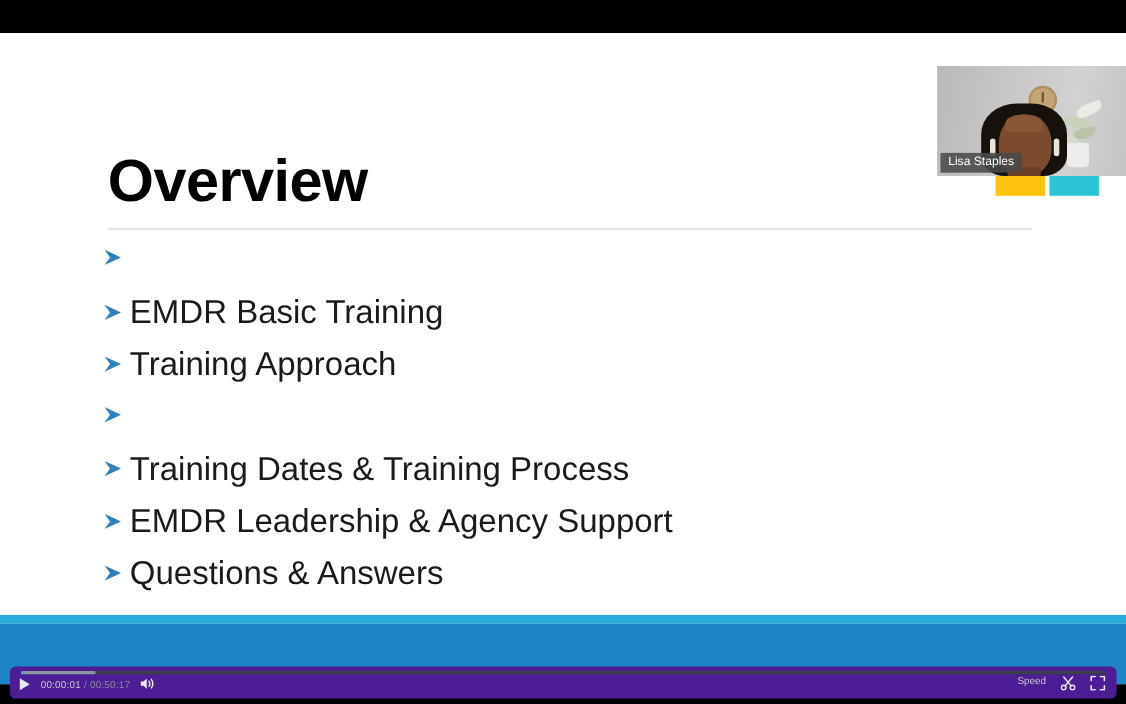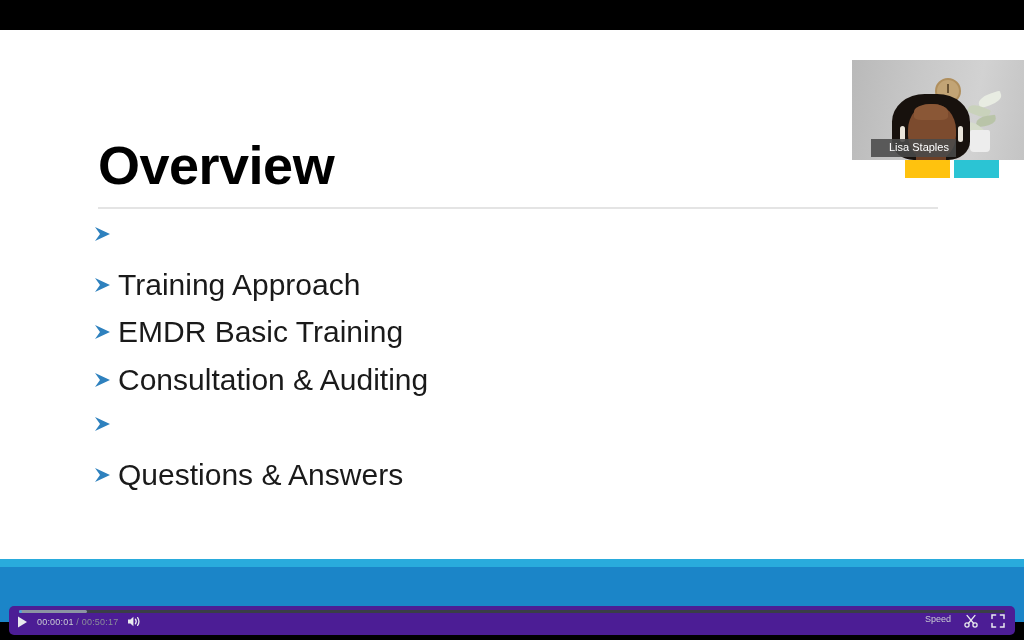--- a/index.html
+++ b/index.html
@@ -203,23 +203,23 @@
     width: 5px;
     height: 16px;
     background: #e9e4da;
     border-radius: 3px;
   }
   .earring.left  { left: 48px; top: 66px; }
   .earring.right { left: 106px; top: 66px; }
 
   #webcam-name {
     position: absolute;
-    left: 19px;
+    left: 3px;
     bottom: 3px;
-    padding: 2px 7px 3px 18px;
+    padding: 2px 7px 3px 7px;
     background: rgba(74,74,74,0.88);
     color: #ffffff;
     font-size: 11px;
     line-height: 13px;
     white-space: nowrap;
   }
 
   
   #accent-yellow {
     position: absolute;
@@ -330,48 +330,56 @@
           </svg>
         </span>
       </div>
 
       <div class="bullet-row">
         <span class="bullet-marker">
           <svg width="22" height="22" viewBox="0 0 22 22" aria-hidden="true">
             <path d="M3 4 L18 11 L3 18 L8 11 Z" fill="#2E81BE"></path>
           </svg>
         </span>
+        <span class="bullet-text">EMDR Basic Training</span>
+      </div>
+
+      <div class="bullet-row">
+        <span class="bullet-marker">
+          <svg width="22" height="22" viewBox="0 0 22 22" aria-hidden="true">
+            <path d="M3 4 L18 11 L3 18 L8 11 Z" fill="#2E81BE"></path>
+          </svg>
+        </span>
         <span class="bullet-text">Training Approach</span>
       </div>
 
       <div class="bullet-row">
         <span class="bullet-marker">
           <svg width="22" height="22" viewBox="0 0 22 22" aria-hidden="true">
             <path d="M3 4 L18 11 L3 18 L8 11 Z" fill="#2E81BE"></path>
           </svg>
         </span>
-        <span class="bullet-text">EMDR Basic Training</span>
-      </div>
-
-      <div class="bullet-row">
-        <span class="bullet-marker">
-          <svg width="22" height="22" viewBox="0 0 22 22" aria-hidden="true">
-            <path d="M3 4 L18 11 L3 18 L8 11 Z" fill="#2E81BE"></path>
-          </svg>
-        </span>
-        <span class="bullet-text">Consultation &amp; Auditing</span>
-      </div>
-
-
-      <div class="bullet-row">
-        <span class="bullet-marker">
-          <svg width="22" height="22" viewBox="0 0 22 22" aria-hidden="true">
-            <path d="M3 4 L18 11 L3 18 L8 11 Z" fill="#2E81BE"></path>
-          </svg>
-        </span>
+      </div>
+
+      <div class="bullet-row">
+        <span class="bullet-marker">
+          <svg width="22" height="22" viewBox="0 0 22 22" aria-hidden="true">
+            <path d="M3 4 L18 11 L3 18 L8 11 Z" fill="#2E81BE"></path>
+          </svg>
+        </span>
+        <span class="bullet-text">Training Dates &amp; Training Process</span>
+      </div>
+
+      <div class="bullet-row">
+        <span class="bullet-marker">
+          <svg width="22" height="22" viewBox="0 0 22 22" aria-hidden="true">
+            <path d="M3 4 L18 11 L3 18 L8 11 Z" fill="#2E81BE"></path>
+          </svg>
+        </span>
+        <span class="bullet-text">EMDR Leadership &amp; Agency Support</span>
       </div>
 
       <div class="bullet-row">
         <span class="bullet-marker">
           <svg width="22" height="22" viewBox="0 0 22 22" aria-hidden="true">
             <path d="M3 4 L18 11 L3 18 L8 11 Z" fill="#2E81BE"></path>
           </svg>
         </span>
         <span class="bullet-text">Questions &amp; Answers</span>
       </div>

